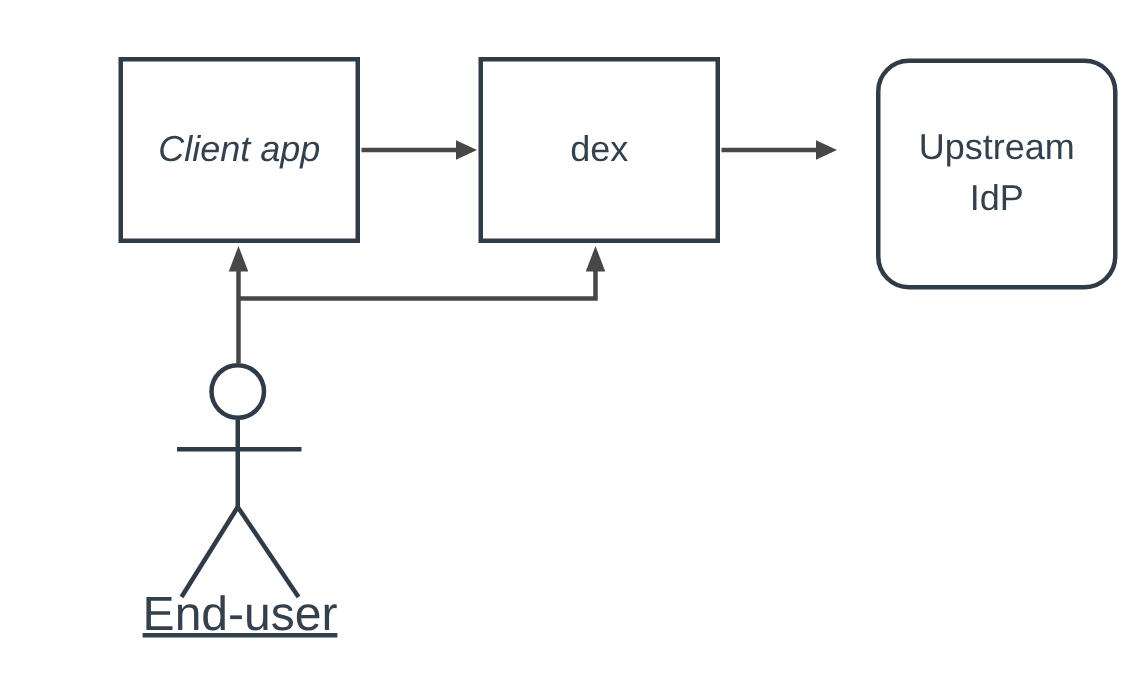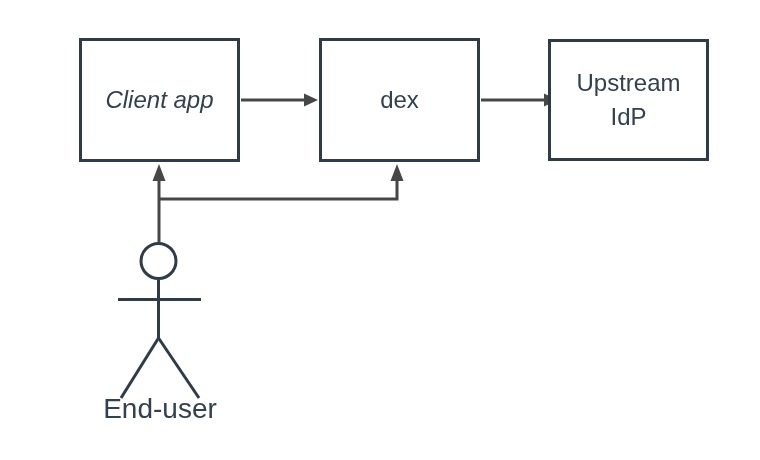--- a/index.html
+++ b/index.html
@@ -25,33 +25,34 @@
     align-items: center;
     justify-content: center;
     text-align: center;
     color: var(--text, #33404d);
     font-size: 24px;
     line-height: 34px;
   }
   .node-label { padding: 0 14px; }
   .node-client-app { left: 79px;  top: 38px; width: 161px; height: 124px; font-style: italic; }
   .node-dex        { left: 319px; top: 38px; width: 161px; height: 124px; justify-content: center; }
-  .node-idp        { left: 548px; top: 39px; width: 161px; height: 122px; }
+  .node-idp        { left: 584px; top: 39px; width: 161px; height: 154px; border-radius: 22px; }
   .edge      { stroke: var(--arrow, #474747); stroke-width: 3; fill: none; }
   .edge-head { fill: var(--arrow, #474747); stroke: none; }
   .figure        { stroke: var(--box-border, #2f3b47); stroke-width: 3; fill: none; }
   .figure-head   { stroke: var(--box-border, #2f3b47); stroke-width: 3; fill: #ffffff; }
   .actor-label {
     position: absolute;
     left: 160px; top: 396px;
     transform: translateX(-50%);
     color: var(--text, #33404d);
-    font-size: 28px;
+    font-size: 32px;
     line-height: 26px;
     white-space: nowrap;
+    text-decoration: underline;
   }
 </style>
 </head>
 <body>
 
 <div class="canvas">
 
   <svg class="edges-layer" width="760" height="460" viewBox="0 0 760 460" aria-hidden="true">
 
     <g>

